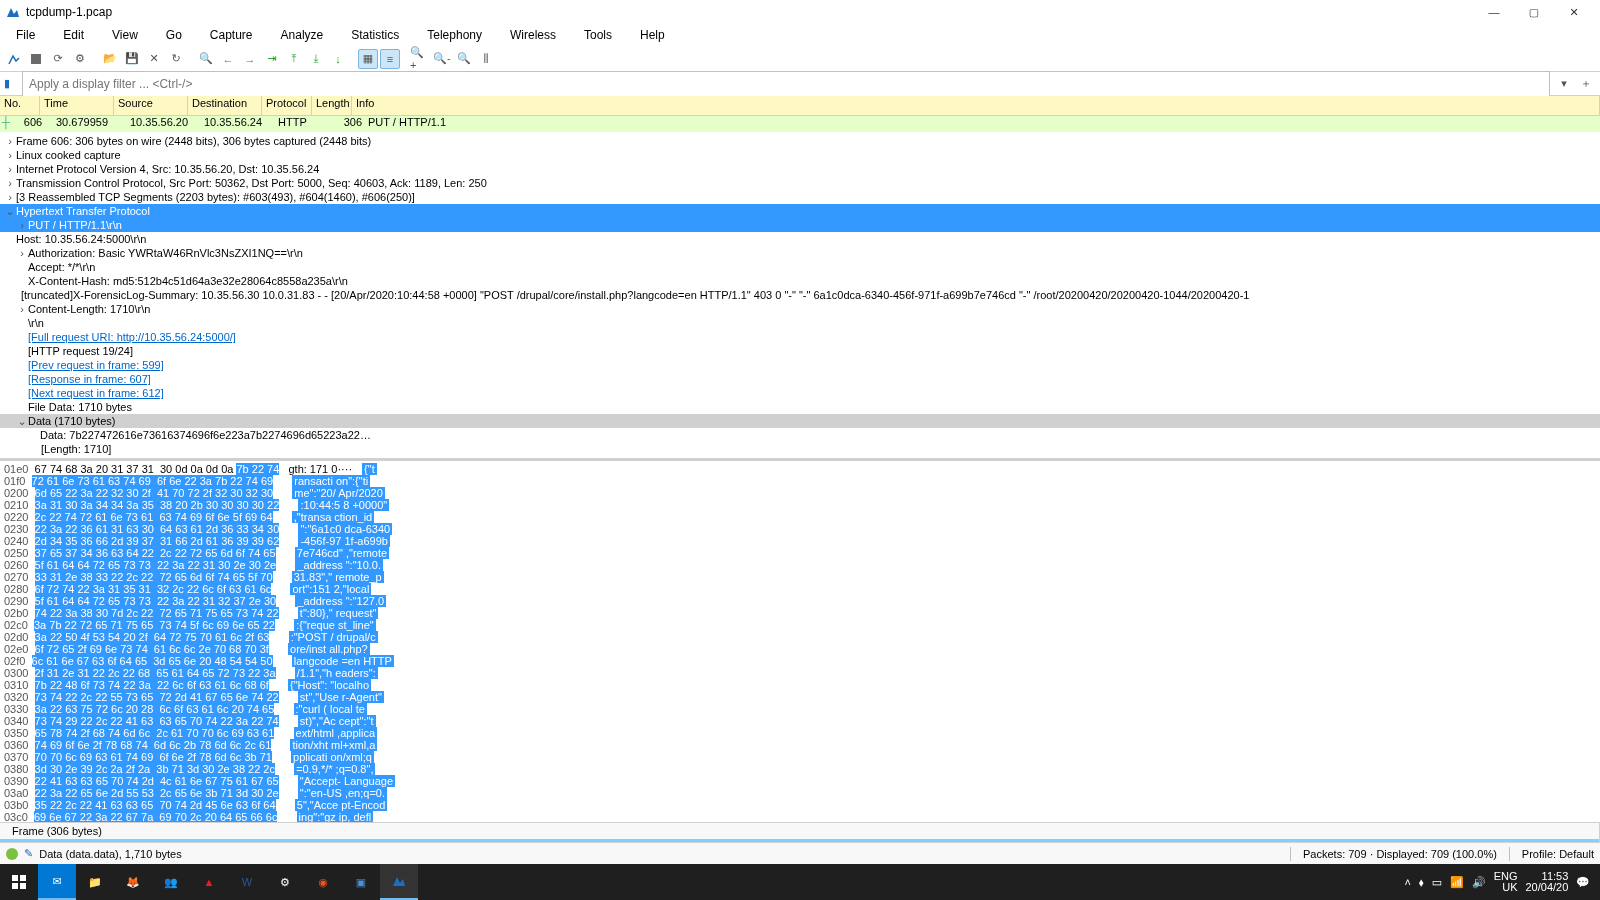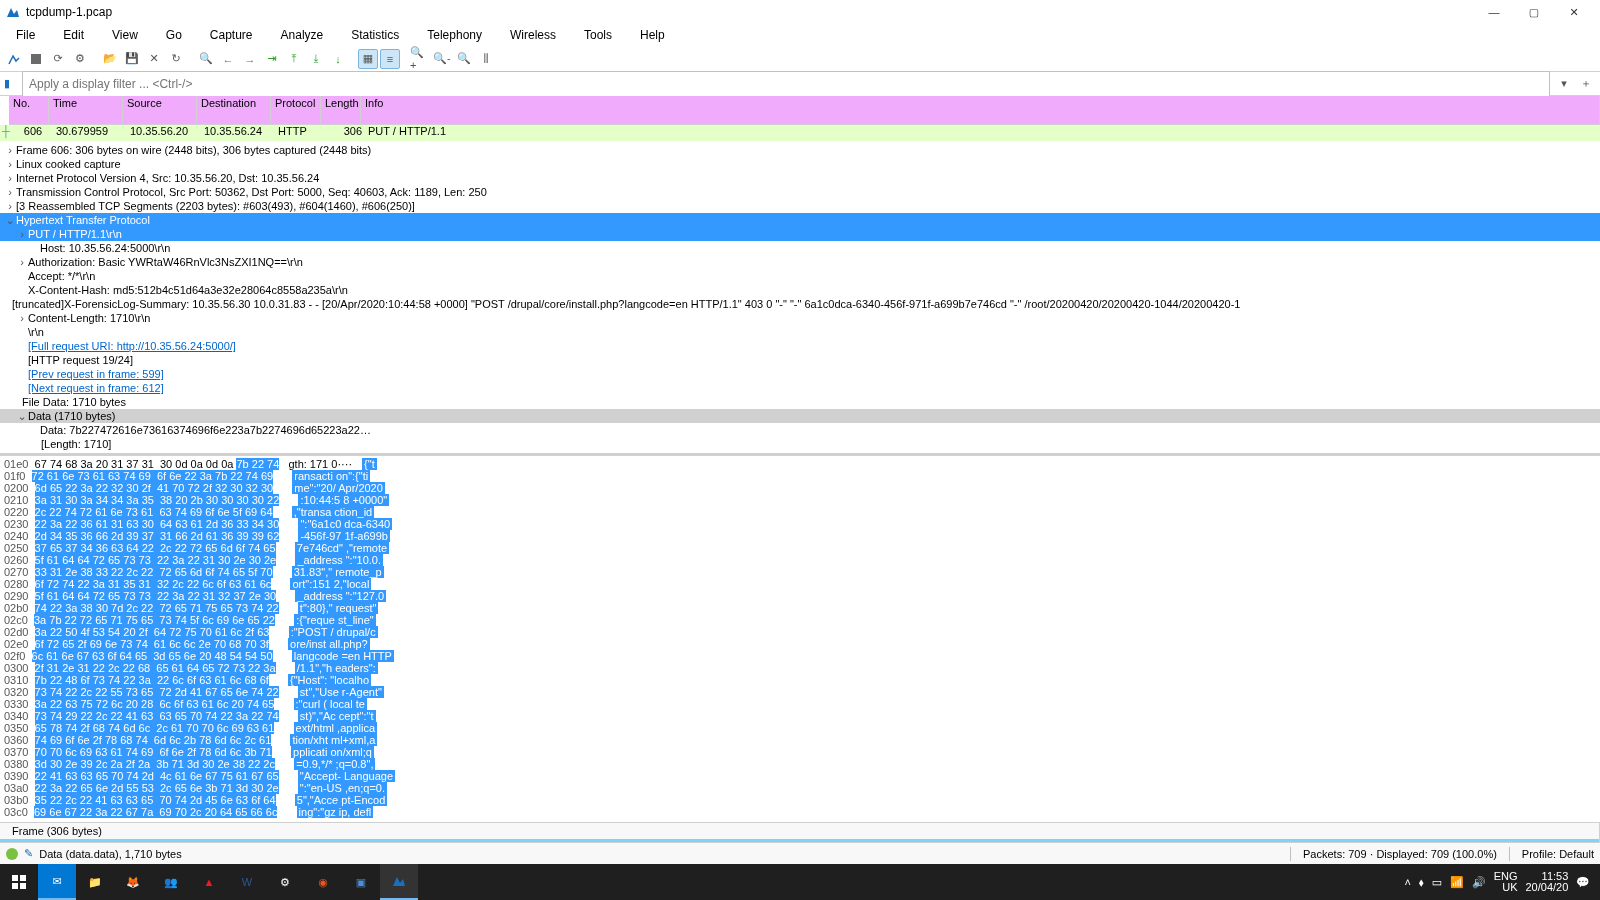--- a/index.html
+++ b/index.html
@@ -13,21 +13,21 @@
 .menuitem { padding: 2px 10px; font-size: 12px; }
 .toolbar { height: 26px; display: flex; align-items: center; padding: 0 4px; gap: 2px; border-bottom: 1px solid #d0d0d0; }
 .tbtn { width: 20px; height: 20px; display: flex; align-items: center; justify-content: center; color: #555; border-radius: 2px;}
 .tbtn.sep { width: 6px; }
 .tbtn.blue svg { stroke: #2b6cb0; fill: #2b6cb0;}
 .tbtn.active { background: #cde6f7; border: 1px solid #7ab5e0; }
 .filterbar { height: 24px; display: flex; align-items: center; padding: 2px 4px; gap: 4px; border-bottom: 1px solid #d0d0d0; }
 .filterbar .bookmark { width: 14px; height: 14px; }
 .filterbar input { flex: 1; border: 1px solid #c0c0c0; height: 20px; padding: 12px 6px; font-size: 12px; background:#fff; }
 .filterbar .extra { display: flex; gap: 2px; }
-.pkt-header { height: 29px; display: flex; background: #f0abfc; border-bottom: 1px solid #d0d0d0; font-family: Consolas, monospace; font-size: 11px; margin-left: 9px; }
+.pkt-header { height: 20px; display: flex; background: #fef9c3; border-bottom: 1px solid #d0d0d0; font-family: Consolas, monospace; font-size: 11px; }
 .pkt-header span { padding: 1px 4px; border-right: 1px solid #d0d0d0; }
 .pkt-row { height: 16px; display: flex; font-family: Consolas, monospace; font-size: 11px; background: #e4ffc7; padding: 0 4px; position: relative; }
 .pkt-row .marker { position: absolute; left: 2px; color: #4a8; }
 .pkt-row span { white-space: pre; }
 .panes { flex: 1; display: flex; flex-direction: column; overflow: hidden; }
 .tree-pane { flex: 0 0 auto; border-bottom: 3px solid #d0d0d0; font-family: Consolas, monospace; font-size: 11.5px; padding: 2px 0; overflow: auto; }
 .tree-line { white-space: pre; padding: 0 4px; line-height: 14px; height: 14px; display: flex; align-items: center;}
 .tree-line .tw { display: inline-block; width: 12px; text-align: center; color: #555; }
 .tree-line.sel { background: #3399ff; color: #fff; }
 .tree-line.sel2 { background: #d0d0d0; }
@@ -152,32 +152,33 @@
 <div class="panes">
 
   <div class="tree-pane">
     <div class="tree-line"><span class="tw">›</span><span>Frame 606: 306 bytes on wire (2448 bits), 306 bytes captured (2448 bits)</span></div>
     <div class="tree-line"><span class="tw">›</span><span>Linux cooked capture</span></div>
     <div class="tree-line"><span class="tw">›</span><span>Internet Protocol Version 4, Src: 10.35.56.20, Dst: 10.35.56.24</span></div>
     <div class="tree-line"><span class="tw">›</span><span>Transmission Control Protocol, Src Port: 50362, Dst Port: 5000, Seq: 40603, Ack: 1189, Len: 250</span></div>
     <div class="tree-line"><span class="tw">›</span><span>[3 Reassembled TCP Segments (2203 bytes): #603(493), #604(1460), #606(250)]</span></div>
     <div class="tree-line sel"><span class="tw">⌄</span><span>Hypertext Transfer Protocol</span></div>
     <div class="tree-line sel" style="padding-left:16px"><span class="tw">›</span><span>PUT / HTTP/1.1\r\n</span></div>
-    <div class="tree-line" style="padding-left:40px"><span>Host: 10.35.56.24:5000\r\n</span></div>
+    <div class="tree-line" style="padding-left:16px"><span>Host: 10.35.56.24:5000\r\n</span></div>
     <div class="tree-line" style="padding-left:16px"><span class="tw">›</span><span>Authorization: Basic YWRtaW46RnVlc3NsZXI1NQ==\r\n</span></div>
     <div class="tree-line" style="padding-left:28px"><span>Accept: */*\r\n</span></div>
     <div class="tree-line" style="padding-left:28px"><span>X-Content-Hash: md5:512b4c51d64a3e32e28064c8558a235a\r\n</span></div>
-    <div class="tree-line" style="padding-left:12px"><span>[truncated]X-ForensicLog-Summary: 10.35.56.30 10.0.31.83 - - [20/Apr/2020:10:44:58 +0000] "POST /drupal/core/install.php?langcode=en HTTP/1.1" 403 0 "-" "-" 6a1c0dca-6340-456f-971f-a699b7e746cd "-" /root/20200420/20200420-1044/20200420-1</span></div>
+    <div class="tree-line" style="padding-left:21px"><span>[truncated]X-ForensicLog-Summary: 10.35.56.30 10.0.31.83 - - [20/Apr/2020:10:44:58 +0000] "POST /drupal/core/install.php?langcode=en HTTP/1.1" 403 0 "-" "-" 6a1c0dca-6340-456f-971f-a699b7e746cd "-" /root/20200420/20200420-1044/20200420-1</span></div>
     <div class="tree-line" style="padding-left:16px"><span class="tw">›</span><span>Content-Length: 1710\r\n</span></div>
     <div class="tree-line" style="padding-left:28px"><span>\r\n</span></div>
     <div class="tree-line" style="padding-left:28px"><a>[Full request URI: http://10.35.56.24:5000/]</a></div>
     <div class="tree-line" style="padding-left:28px"><span>[HTTP request 19/24]</span></div>
     <div class="tree-line" style="padding-left:28px"><a>[Prev request in frame: 599]</a></div>
+    <div class="tree-line" style="padding-left:28px"><a>[Response in frame: 607]</a></div>
     <div class="tree-line" style="padding-left:28px"><a>[Next request in frame: 612]</a></div>
-    <div class="tree-line" style="padding-left:22px"><span>File Data: 1710 bytes</span></div>
+    <div class="tree-line" style="padding-left:28px"><span>File Data: 1710 bytes</span></div>
     <div class="tree-line sel2" style="padding-left:16px"><span class="tw">⌄</span><span>Data (1710 bytes)</span></div>
     <div class="tree-line" style="padding-left:40px"><span>Data: 7b227472616e73616374696f6e223a7b2274696d65223a22…</span></div>
     <div class="tree-line" style="padding-left:41px"><span>[Length: 1710]</span></div>
   </div>
 
   <div class="hex-pane" id="hexpane">
       <div class="hex-line"><span class="off">01e0</span>  <span class="plain">67 74 68 3a 20 31 37 31  30 0d 0a 0d 0a </span><span class="hx">7b 22 74</span>   <span class="plain">gth: 171 0····</span><span class="asc">{"t</span></div>
       <div class="hex-line"><span class="off">01f0</span>  <span class="hx">72 61 6e 73 61 63 74 69  6f 6e 22 3a 7b 22 74 69</span>   <span class="asc">ransacti on":{"ti</span></div>
       <div class="hex-line"><span class="off">0200</span>  <span class="hx">6d 65 22 3a 22 32 30 2f  41 70 72 2f 32 30 32 30</span>   <span class="asc">me":"20/ Apr/2020</span></div>
       <div class="hex-line"><span class="off">0210</span>  <span class="hx">3a 31 30 3a 34 34 3a 35  38 20 2b 30 30 30 30 22</span>   <span class="asc">:10:44:5 8 +0000"</span></div>

